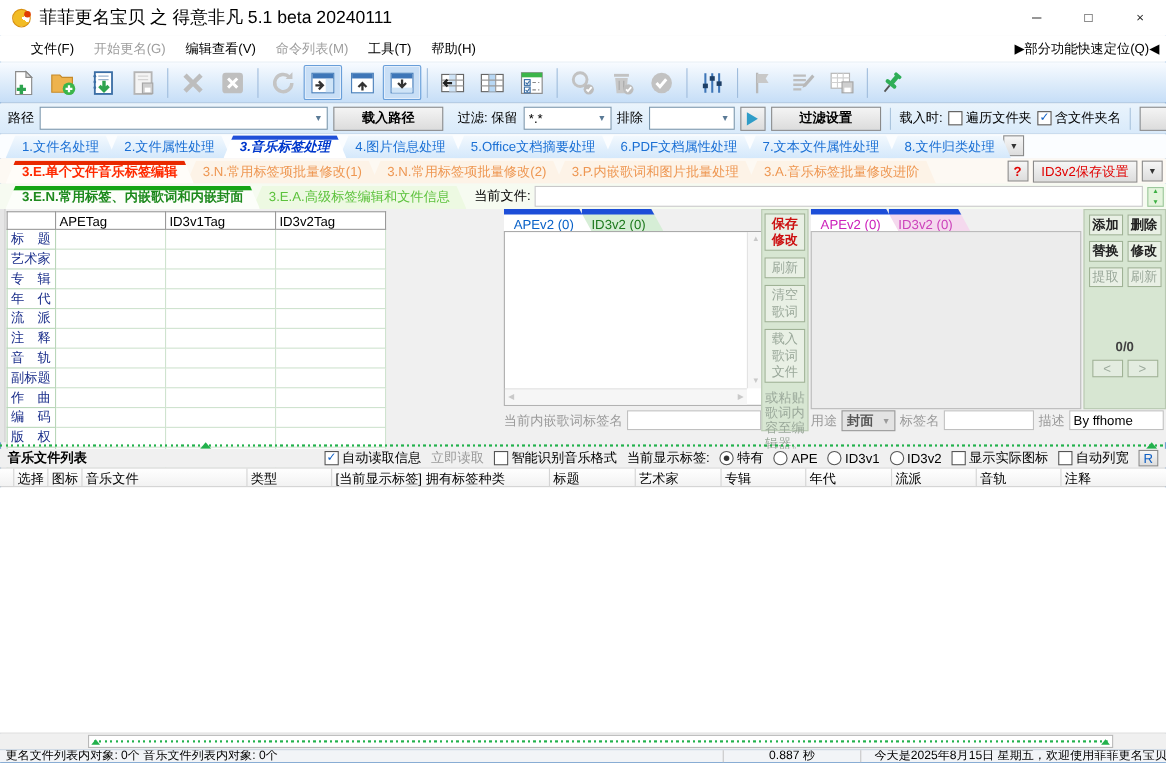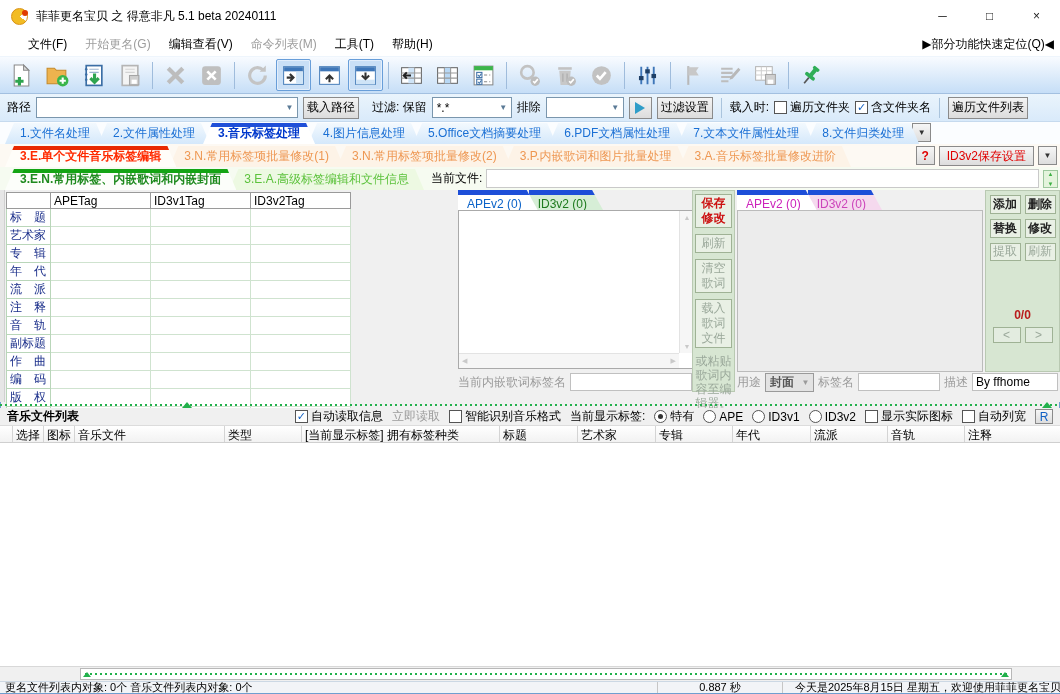--- a/index.html
+++ b/index.html
@@ -3,21 +3,21 @@
 <meta charset="utf-8">
 <style>
 *{margin:0;padding:0;box-sizing:border-box;font-family:"Liberation Sans","DejaVu Sans",sans-serif;}
 html,body{width:1060px;height:694px;overflow:hidden;background:#fff;}
 .window{position:relative;width:1060px;height:694px;background:#f0f0f0;font-size:12px;color:#000;box-shadow:inset 0 0 0 1px #6f9fd0, inset 0 -2px 0 #2660a4;}
 
 
 .titlebar{position:absolute;left:0;top:0;width:100%;height:32px;background:#fff;display:flex;align-items:center;}
 .app-icon{width:17px;height:17px;margin:0 8px 0 11px;border-radius:50%;border:1px solid #d89010;background:conic-gradient(from 55deg at 50% 50%, #fff 0 70deg, #f2bc24 70deg 360deg);position:relative;flex:none;}
 .app-icon::after{content:'';position:absolute;right:-1px;top:1px;width:6px;height:6px;border-radius:50%;background:#e03c00;}
-.titletext{font-size:12px;}
+.titletext{font-size:16px;}
 .win-controls{margin-left:auto;display:flex;height:100%;}
 .win-btn{width:47px;height:100%;display:flex;align-items:center;justify-content:center;font-size:12px;color:#222;}
 
 
 .menubar{position:absolute;top:32px;height:24px;width:100%;background:#fff;display:flex;align-items:center;padding-left:19px;}
 .menu-item{padding:4px 9px;white-space:nowrap;}
 .menu-item.disabled{color:#9d9d9d;}
 .quick-locate{margin-left:auto;margin-right:6px;white-space:nowrap;}
 
 
@@ -27,40 +27,40 @@
 .tb-btn svg{width:25px;height:25px;display:block;}
 .tb-sep{width:1px;height:27px;background:#9fbcdc;margin:0 4px;flex:none;}
 
 
 .pathbar{position:absolute;top:94px;height:28px;width:100%;background:linear-gradient(#eaf4fc,#d9eafa);display:flex;align-items:center;padding:0 7px;gap:5px;border-bottom:1px solid #c6daee;}
 .lbl{white-space:nowrap;}
 .combo{height:21px;background:#fff;border:1px solid #7a96ad;display:flex;align-items:center;flex:none;}
 .combo-val{flex:1;padding:0 4px;overflow:hidden;white-space:nowrap;}
 .combo-arrow{width:15px;text-align:center;color:#5a7a96;font-size:8px;}
 .combo-arrow::before{content:'▼';}
-.btn{height:22px;padding:0 3px;background:linear-gradient(#f4f4f4,#dcdcdc);border:1px solid #8a8a8a;display:flex;align-items:center;justify-content:center;white-space:nowrap;flex:none;}
+.btn{height:22px;padding:0 25px;background:linear-gradient(#f4f4f4,#dcdcdc);border:1px solid #8a8a8a;display:flex;align-items:center;justify-content:center;white-space:nowrap;flex:none;font-weight:bold;}
 .play-btn{width:23px;height:22px;background:linear-gradient(#f4f4f4,#dcdcdc);border:1px solid #8a8a8a;display:flex;align-items:center;justify-content:center;flex:none;}
 .play-tri{width:0;height:0;border-left:10px solid #2f9dc8;border-top:6px solid transparent;border-bottom:6px solid transparent;}
 .vsep{width:1px;height:20px;background:#aac4dd;margin:0 3px;flex:none;}
 .cb{display:flex;align-items:center;gap:3px;white-space:nowrap;}
 .cb .box{width:13px;height:13px;border:1px solid #555;background:#fff;display:flex;align-items:center;justify-content:center;font-size:11px;line-height:11px;color:#1160c4;font-weight:bold;flex:none;}
 .cb .box.checked::before{content:'✓';}
 .radio{display:flex;align-items:center;gap:3px;white-space:nowrap;}
 .radio .dot{width:13px;height:13px;border:1px solid #555;border-radius:50%;background:#fff;position:relative;flex:none;}
 .radio.selected .dot::after{content:'';position:absolute;inset:3px;background:#333;border-radius:50%;}
 
 
 .tabrow{position:absolute;width:100%;display:flex;align-items:flex-end;padding-left:5px;}
 .tabs1{top:122px;height:22px;background:#fbfdff;}
 .tabs2{top:144px;height:23px;background:#fdf9f3;}
 .tabs3{top:167px;height:23px;background:#f6fbf1;}
 .tab{position:relative;height:21px;line-height:20px;padding:0 15px;clip-path:polygon(9px 0,calc(100% - 9px) 0,100% 100%,0 100%);margin-right:-7px;white-space:nowrap;flex:none;}
 .tab.selected::before{content:'';position:absolute;top:0;left:0;right:0;height:4px;}
 .tabs1 .tab{background:linear-gradient(#f3f9fe,#d4e8fb);color:#1a6fd4;}
-.tabs1 .tab.selected{background:#fff;color:#0038cc;font-weight:bold;z-index:2;}
+.tabs1 .tab.selected{background:#fff;color:#0038cc;font-weight:bold;z-index:2;font-style:italic;}
 .tabs1 .tab.selected::before{background:#1f4fd8;}
 .tabs2 .tab{background:#fdf3e7;color:#ee9752;}
 .tabs2 .tab.selected{background:#fffdf9;color:#ff2a00;font-weight:bold;z-index:2;}
 .tabs2 .tab.selected::before{background:#e82800;}
 .tabs3 .tab{background:#edf9e2;color:#5cc23c;}
 .tabs3 .tab.selected{background:#fcfefa;color:#1e8a1e;font-weight:bold;z-index:2;}
 .tabs3 .tab.selected::before{background:#14a414;}
 .tab-dropdown{margin-left:auto;width:19px;height:19px;border:1px solid #8a8a8a;background:linear-gradient(#f6f6f6,#ddd);display:flex;align-items:center;justify-content:center;margin:0 3px 2px 0;color:#333;font-size:8px;flex:none;}
 .tab-dropdown::before{content:'▼';}
 .help-btn{width:19px;height:19px;border:1px solid #8a8a8a;background:linear-gradient(#f6f6f6,#ddd);display:flex;align-items:center;justify-content:center;color:#e00000;font-weight:bold;margin:0 4px 2px auto;flex:none;}
@@ -92,21 +92,21 @@
 .gbtn.red{color:#cc1111;font-weight:bold;}
 .gbtn.disabled{color:#9aa89a;}
 .paste-hint{color:#9aa89a;width:38px;line-height:14px;text-align:center;}
 .lyr-tagrow{position:absolute;left:458px;top:182px;width:234px;height:20px;display:flex;align-items:center;gap:4px;}
 .dim{color:#9a9a9a;white-space:nowrap;}
 .inputbox{background:#fff;border:1px solid #c0c0c0;height:18px;display:flex;align-items:center;padding:0 3px;overflow:hidden;white-space:nowrap;}
 .cover-area{position:absolute;left:737px;top:20px;width:246px;height:162px;background:#ececec;border:1px solid #bbb;}
 .cover-btns{position:absolute;left:985px;top:0;width:75px;height:182px;background:#d7e6d2;border:1px solid #b9c9b2;padding:4px 3px;display:flex;flex-wrap:wrap;gap:5px 4px;justify-content:center;align-content:flex-start;}
 .gbtn2{width:31px;text-align:center;border:1px solid #9fb295;background:#e9f0e5;font-weight:bold;color:#222;padding:1px 0;line-height:15px;flex:none;}
 .gbtn2.small{font-weight:normal;color:#9aa89a;line-height:14px;font-family:Liberation Mono, monospace;}
-.counter{width:100%;text-align:center;color:#b91c1c;font-weight:bold;margin-top:42px;}
+.counter{width:100%;text-align:center;color:#404040;font-weight:bold;margin-top:42px;}
 .navbtn{width:28px;height:16px;border:1px solid #9fb295;background:#e3ece0;color:#9aa89a;display:flex;align-items:center;justify-content:center;line-height:14px;flex:none;}
 .cover-bottom{position:absolute;left:737px;top:182px;right:2px;height:20px;display:flex;align-items:center;gap:4px;}
 .sel{height:19px;background:#e3e3e3;border:1px solid #9a9a9a;display:flex;align-items:center;flex:none;}
 .sel .sv{padding:0 4px;font-weight:bold;color:#555;}
 .sel .combo-arrow{color:#9a9a9a;}
 
 
 .splitter1{position:absolute;top:402px;height:6px;width:100%;}
 .dotline{position:absolute;top:2px;left:0;right:0;height:2px;background:repeating-linear-gradient(90deg,#22b14c 0 2px,transparent 2px 5px);}
 .tri-up{position:absolute;width:0;height:0;border-left:5px solid transparent;border-right:5px solid transparent;border-bottom:6px solid #22b14c;top:0;}

